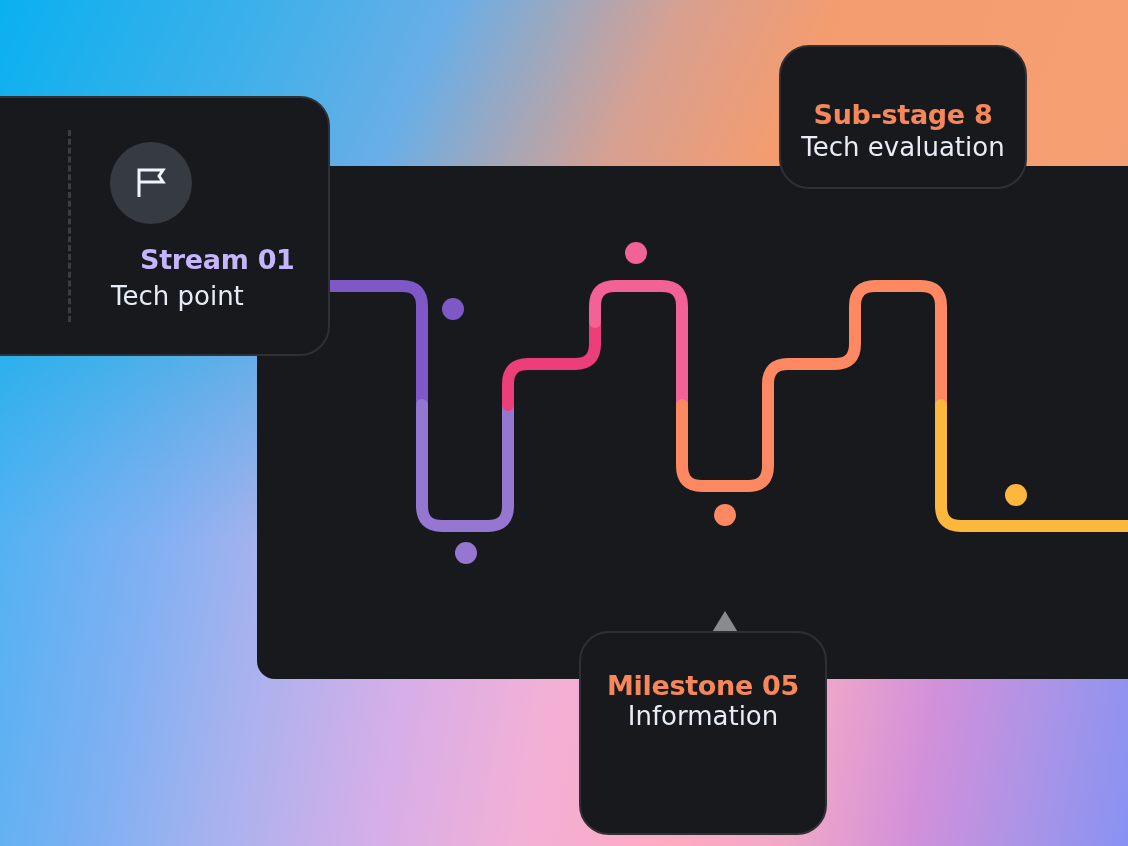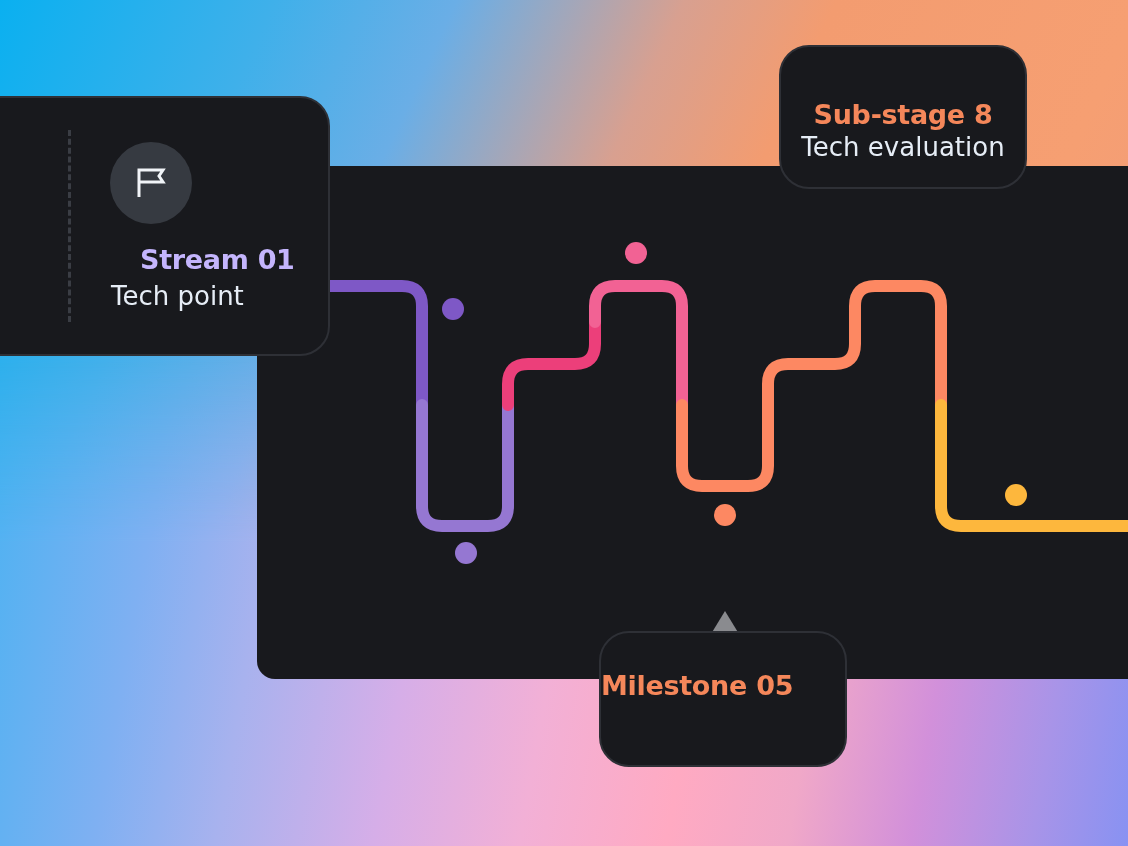--- a/index.html
+++ b/index.html
@@ -21,21 +21,21 @@
       position: absolute; left: 257px; top: 166px; width: 900px; height: 513px;
       background: #18191d; border-radius: 18px;
     }
     .card {
       position: absolute; background: #18191d;
       border: 2px solid #2e3036; border-radius: 30px;
       box-sizing: border-box; color: #e8eef5;
     }
     .card-start { left: -30px; top: 96px; width: 360px; height: 260px; }
     .card-sub { left: 779px; top: 45px; width: 248px; height: 144px; text-align: center; }
-    .card-mile { left: 599px; top: 631px; width: 248px; height: 136px; text-align: left; }
+    .card-mile { left: 579px; top: 631px; width: 248px; height: 204px; text-align: center; }
     .dashed-line {
       position: absolute; left: 96px; top: 32px; width: 0; height: 192px;
       border-left: 3px dashed #3a3d44;
     }
     .flag-circle {
       position: absolute; left: 138px; top: 44px; width: 82px; height: 82px;
       border-radius: 50%; background: #363a41;
       display: flex; align-items: center; justify-content: center;
     }
     .title {
@@ -99,13 +99,14 @@
 
 <div class="card card-sub">
   <div class="title">Sub-stage 8</div>
   <div class="sub">Tech evaluation</div>
 </div>
 
 <div class="pointer"></div>
 
 <div class="card card-mile">
   <div class="title">Milestone 05</div>
+  <div class="sub">Information</div>
 </div>
 
 </body></html>

